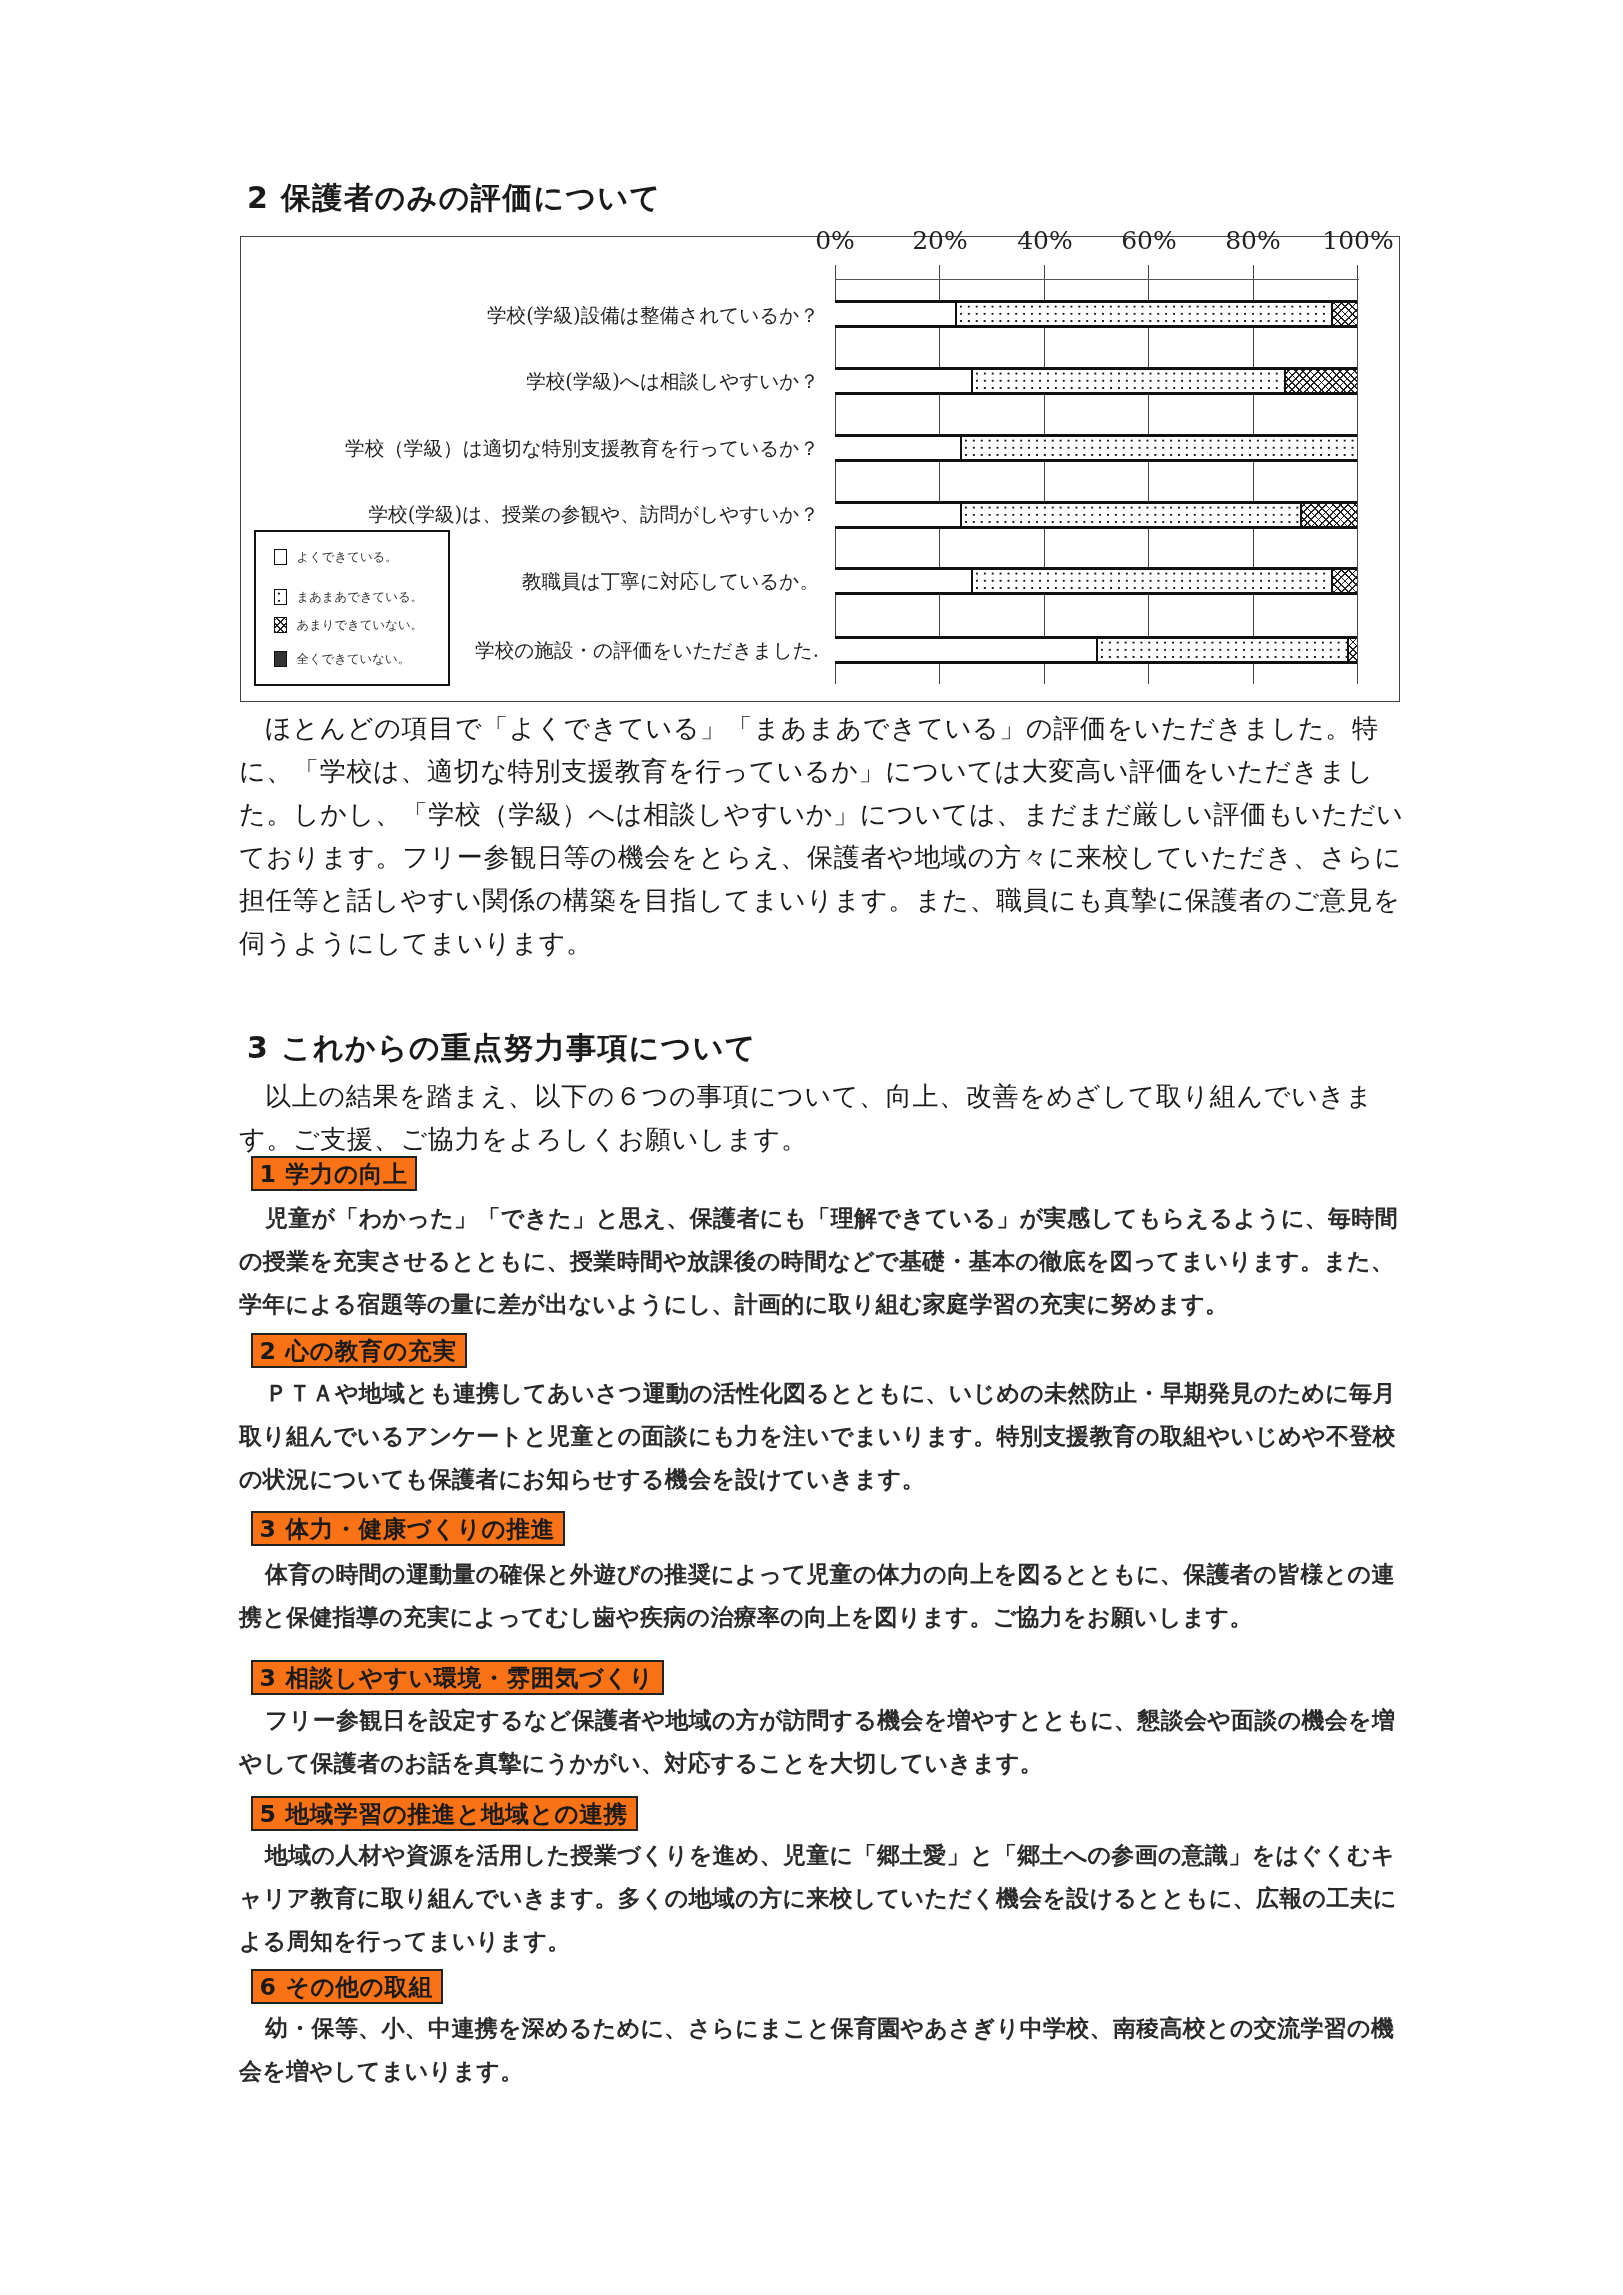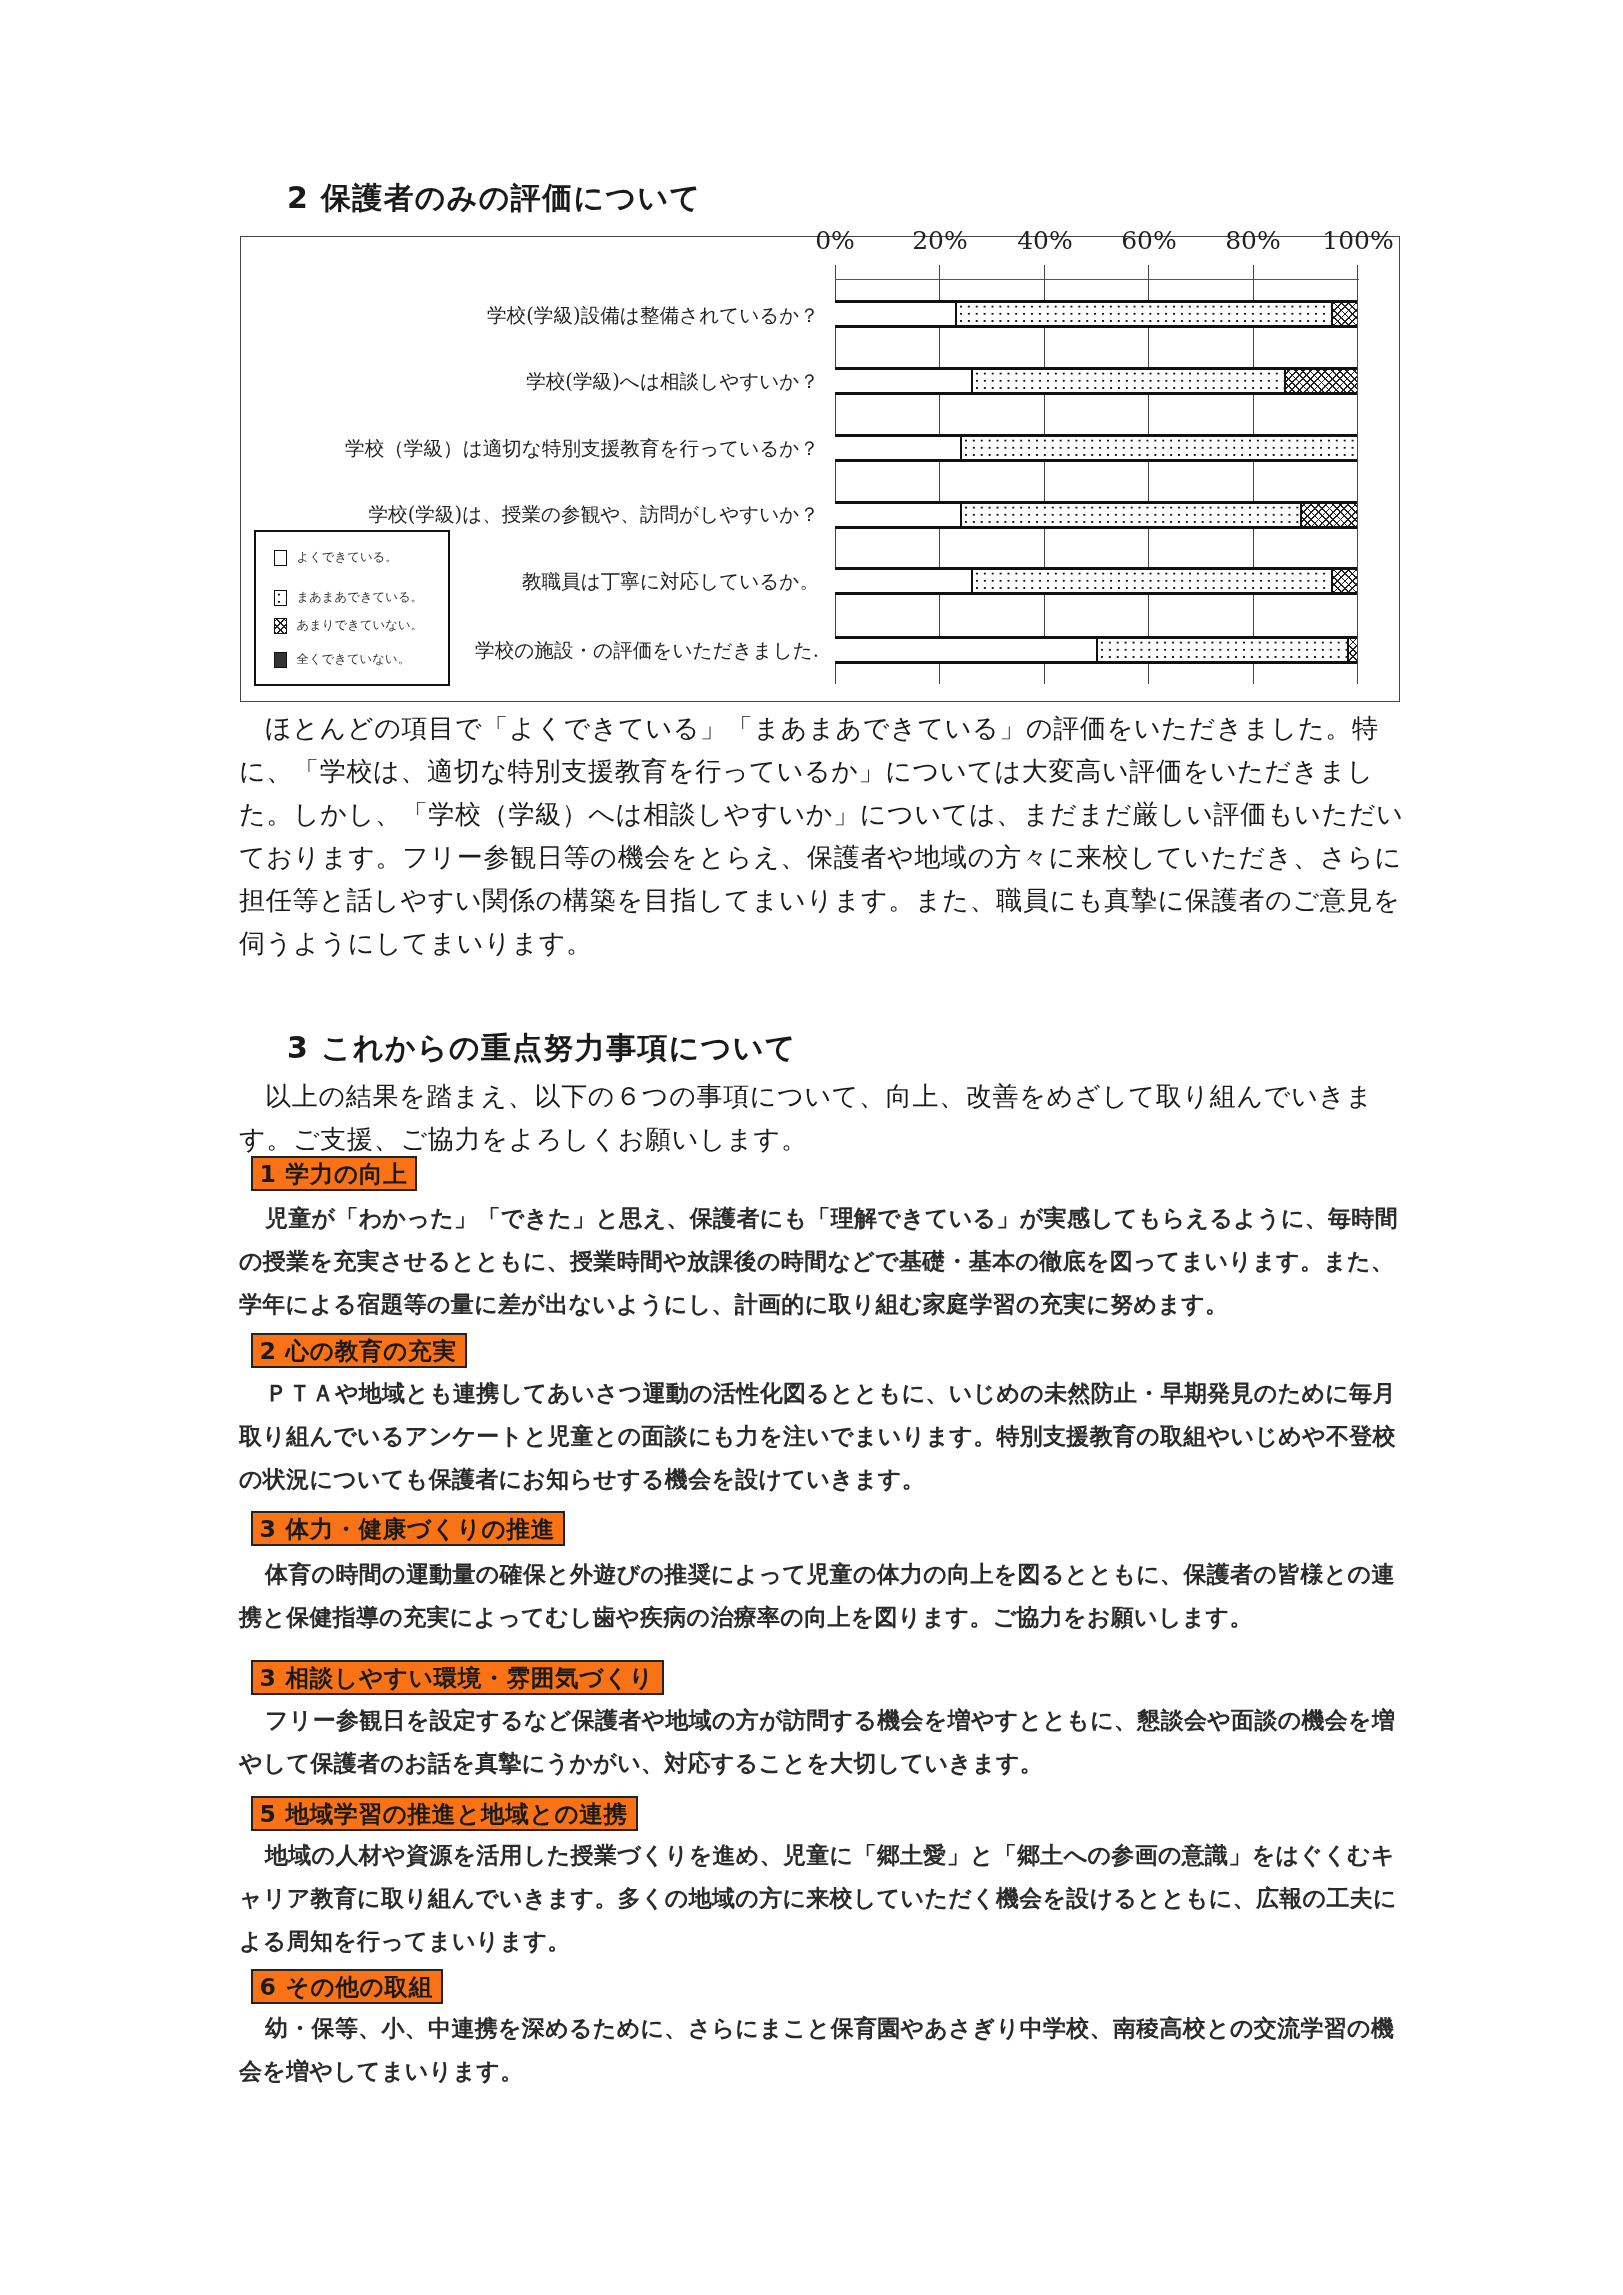--- a/index.html
+++ b/index.html
@@ -1,19 +1,19 @@
 <!DOCTYPE html>
 <html style="font-size:10.5px"><head>
 <meta charset="utf-8">
 <style>
   html, body { margin: 0; padding: 0; background: #ffffff; }
   body { width: 1623px; height: 2295px; position: relative; overflow: hidden;
          font-family: "DejaVu Sans", "Liberation Sans", sans-serif; color: #1a1a1a; }
 
-  .h2 { position: absolute; left: 247px; font-weight: bold; font-size: 30px; letter-spacing: 1.3px; margin-left: 40px; }
+  .h2 { position: absolute; left: 247px; font-weight: bold; font-size: 30px; letter-spacing: 1.3px; }
   #sec2-title { top: 178px; }
   #sec3-title { top: 1028px; }
 
   
   .chart-frame { position: absolute; left: 240px; top: 236px; width: 1160px; height: 466px;
                  border: 1.3px solid #444; box-sizing: border-box; }
   .tick-label { position: absolute; top: 226px; font-family: "DejaVu Serif", "Liberation Serif", serif;
                 font-size: 25px; color: #222; transform: translateX(-50%); }
   .gridline { position: absolute; top: 265px; width: 1.3px; height: 419px; background: #444; }
   .axis-line { position: absolute; left: 835px; top: 279px; width: 524px; height: 1.3px; background: #555; }
@@ -27,21 +27,21 @@
               background-size: 7.9px 7.2px; }
   .seg.poor { background-color: #fff;
               background-image: repeating-linear-gradient(45deg, #222 0 1.3px, transparent 1.3px 5.2px),
                                 repeating-linear-gradient(-45deg, #222 0 1.3px, transparent 1.3px 5.2px); }
   .seg.none { background: #333; }
   .q-label { position: absolute; right: 804px; font-family: "DejaVu Serif", "Liberation Serif", serif;
              font-size: 19.6px; color: #222; white-space: nowrap; transform: translateY(-50%); }
 
   .legend { position: absolute; left: 254px; top: 530px; width: 196px; height: 156px;
             border: 2px solid #111; box-sizing: border-box; }
-  .legend-item { position: absolute; left: 18.3px; display: flex; align-items: flex-end; gap: 9.2px;
+  .legend-item { position: absolute; left: 18.3px; display: flex; align-items: flex-start; gap: 9.2px;
                  font-family: "DejaVu Serif", "Liberation Serif", serif; font-size: 12.4px; color: #333; }
   .swatch { width: 13px; height: 15.7px; border: 1.3px solid #111; box-sizing: border-box; }
 
   
   .para { position: absolute; left: 239px; width: 1172px; font-size: 26px; line-height: 43px;
           color: #1a1a1a; letter-spacing: 0.7px; }
   .para.indent { text-indent: 26px; }
   #sec2-para { top: 707px; font-family: "DejaVu Sans", sans-serif; font-weight: 300; }
   #sec3-intro { top: 1075px; }
 

